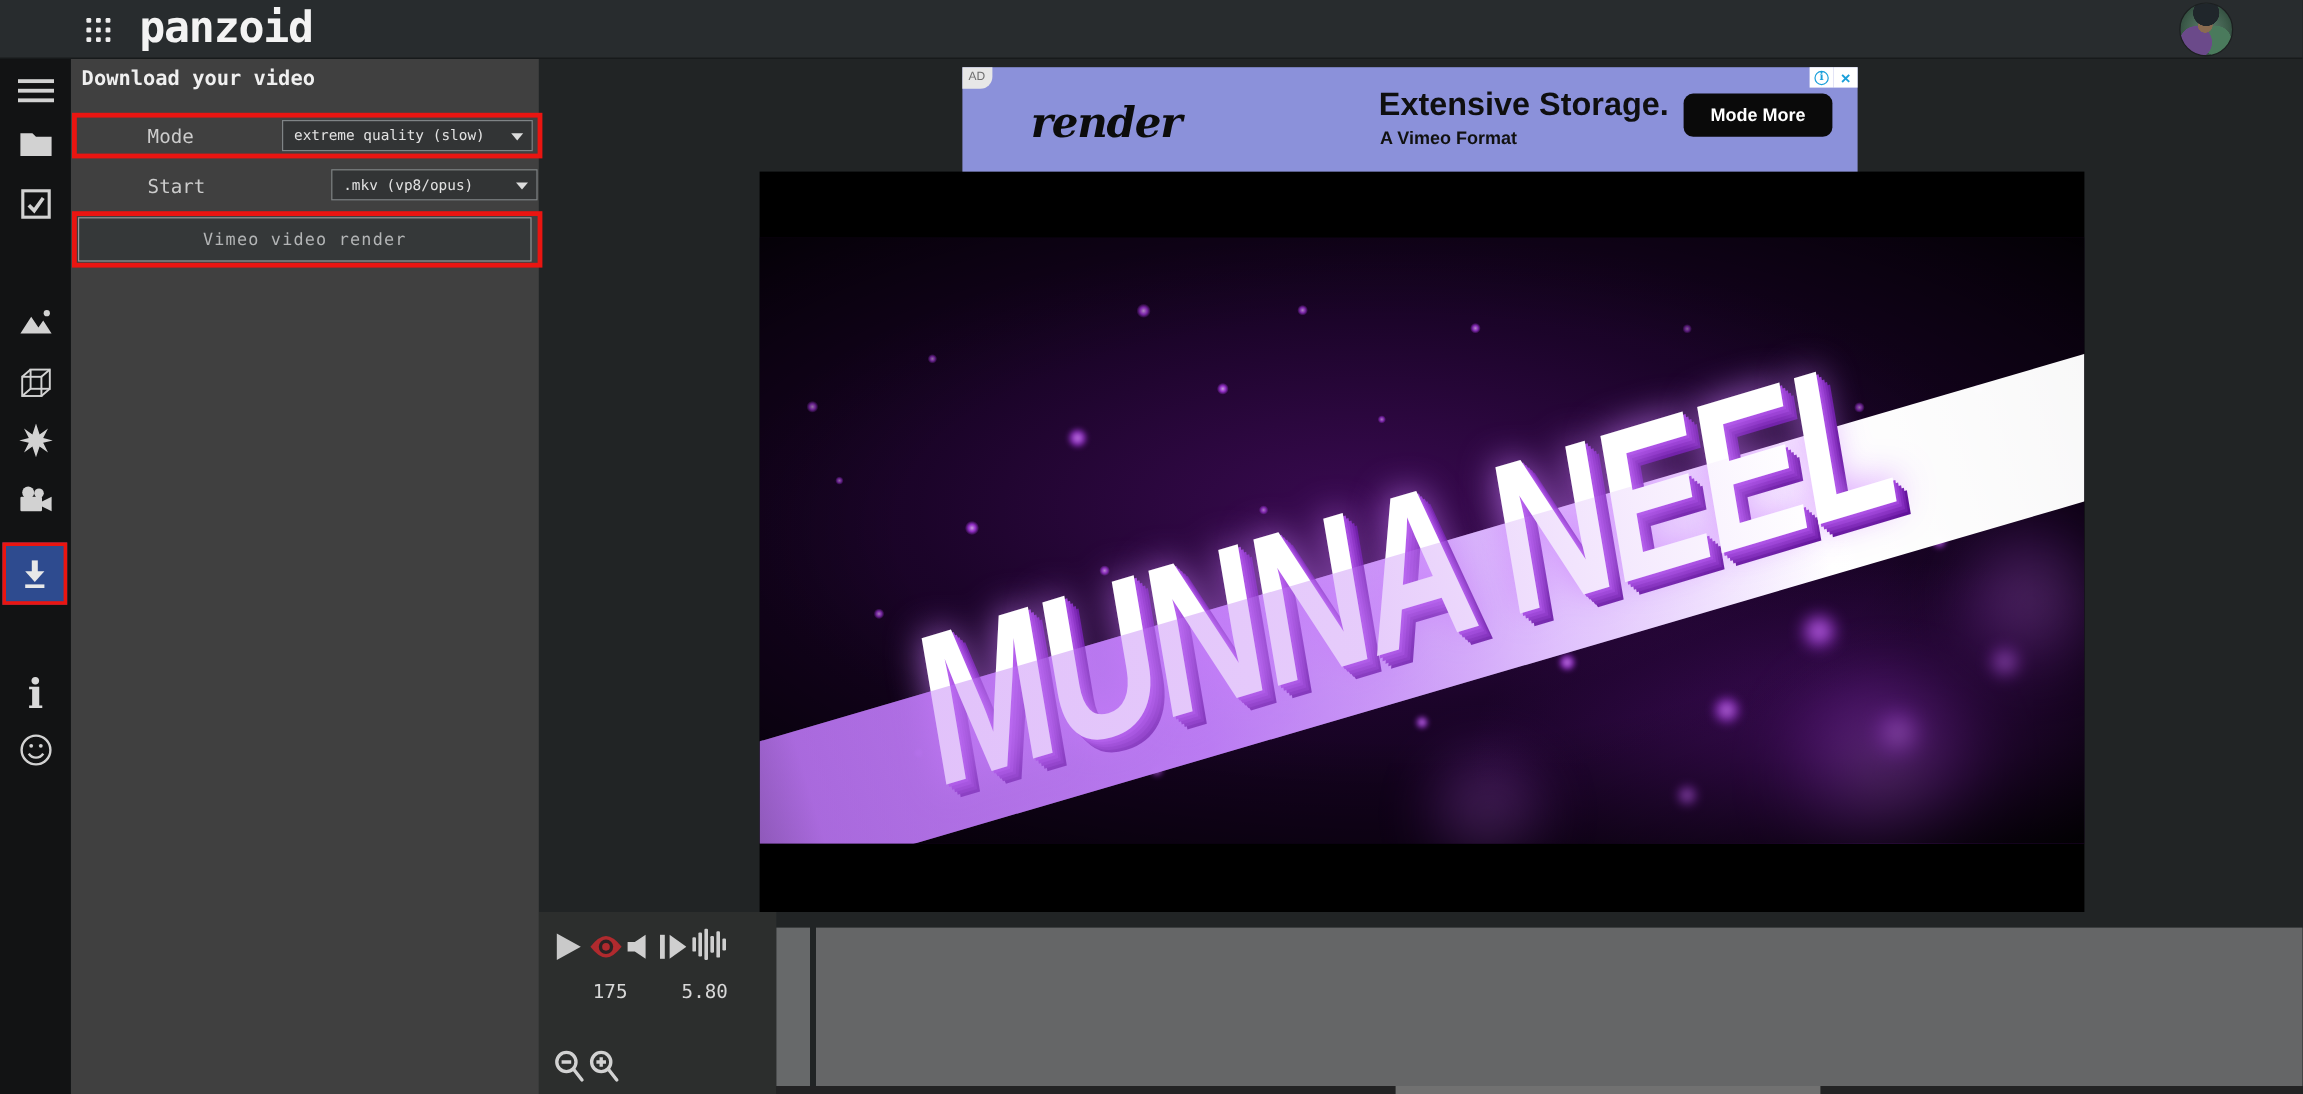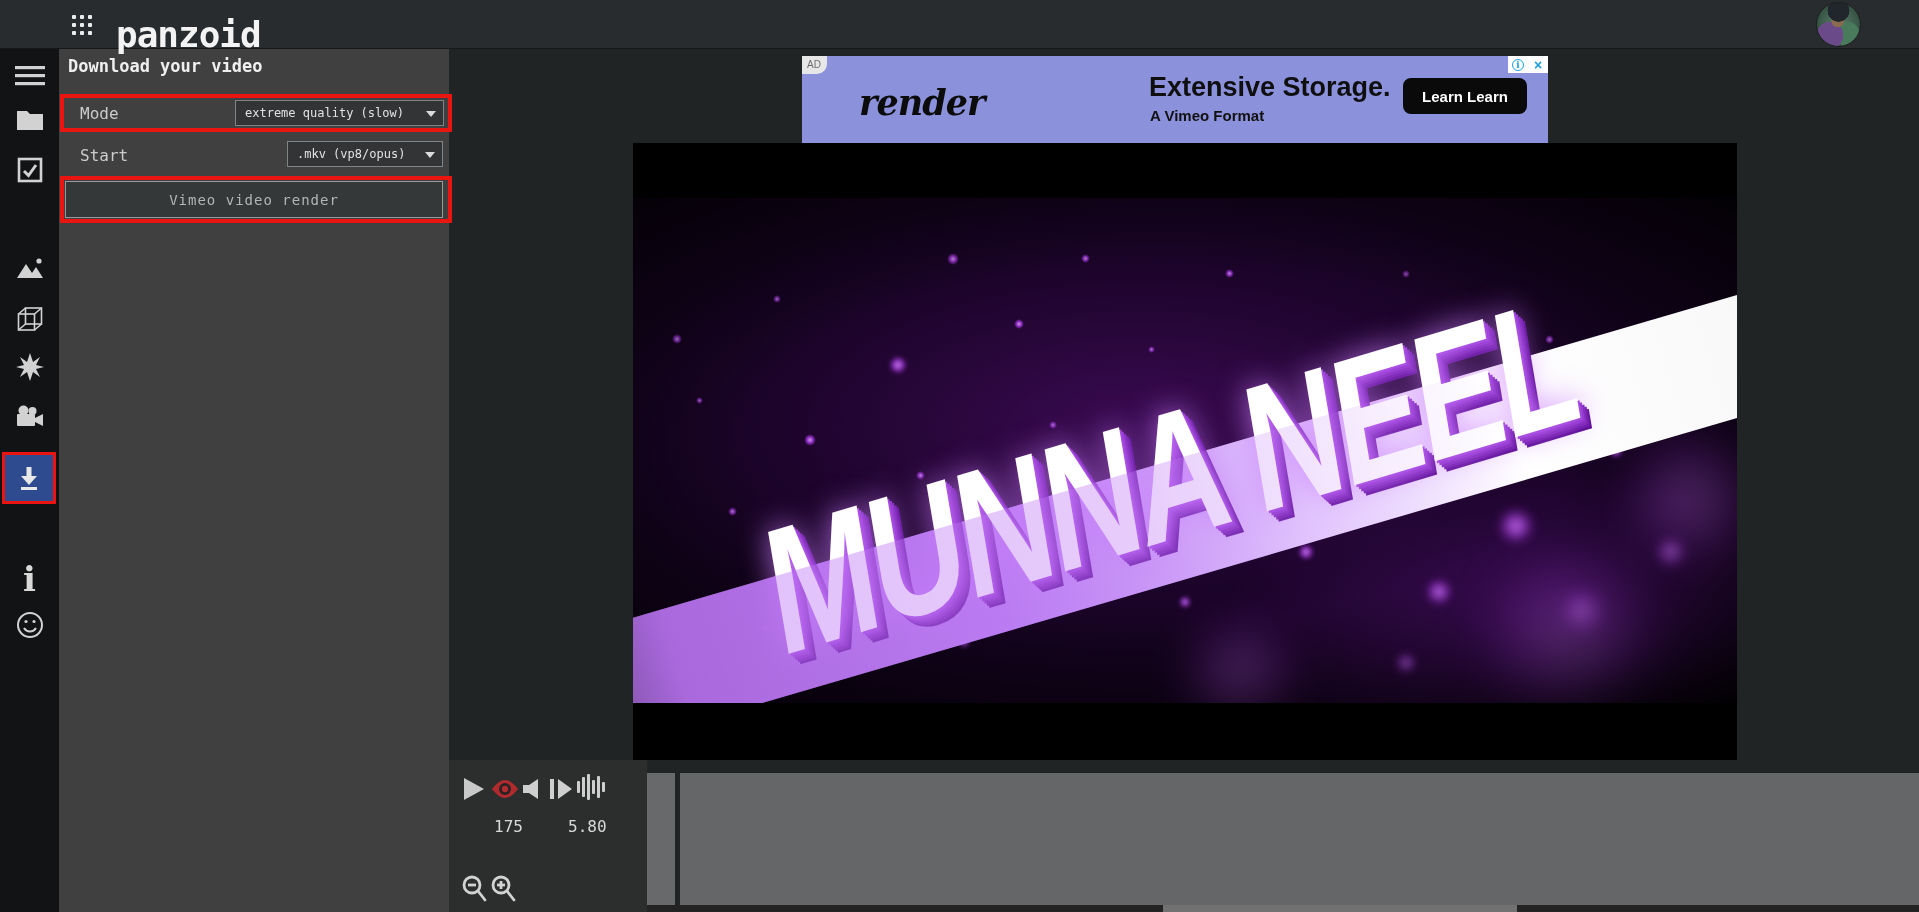--- a/index.html
+++ b/index.html
@@ -4,21 +4,21 @@
 <style>
   * { box-sizing: border-box; margin: 0; padding: 0; }
   html,body { width:1919px; height:912px; background:#212425; font-family:"Liberation Sans", sans-serif; }
   .app { position:relative; width:1919px; height:912px; overflow:hidden; background:#212425; }
   .abs { position:absolute; }
 
   
   .topbar { left:0; top:0; width:1919px; height:49px; background:#282c2e; border-bottom:1px solid #151718; z-index:30; }
   .grid-icon { left:72px; top:15px; width:20px; height:20px; display:grid; grid-template-columns:repeat(3,4px); grid-template-rows:repeat(3,4px); gap:4px; cursor:pointer; }
   .grid-icon span { background:#ededed; border-radius:1px; }
-  .logo { left:116px; top:3px; font-family:"DejaVu Sans Mono", monospace; font-size:36px; font-weight:600; color:#f3f3f3; letter-spacing:-1px;margin-top:11px; }
+  .logo { left:116px; top:3px; font-family:"DejaVu Sans Mono", monospace; font-size:36px; font-weight:600; color:#f3f3f3; letter-spacing:-1px; }
   .avatar { left:1816px; top:2px; width:45px; height:45px; border-radius:50%; cursor:pointer;
     background:
       radial-gradient(circle at 50% 18%, #20262b 0 26%, rgba(0,0,0,0) 27%),
       radial-gradient(circle at 48% 42%, #8a6b50 0 18%, rgba(0,0,0,0) 19%),
       radial-gradient(circle at 30% 75%, #6b4a8a 0 30%, rgba(0,0,0,0) 31%),
       radial-gradient(circle at 70% 72%, #4a7a5c 0 28%, rgba(0,0,0,0) 29%),
       radial-gradient(circle at 50% 50%, #5d7f6e 0%, #3c5a49 60%, #233830 100%);
     border:1px solid #1c1f20; }
 
   
@@ -27,21 +27,21 @@
   .side-item svg { display:block; }
   .icon-stroke { stroke:#d2d2d2; fill:none; }
   .icon-fill { fill:#d2d2d2; }
   .glyph { color:#d2d2d2; font-family:"DejaVu Sans", sans-serif; line-height:1; }
   .active-item { position:absolute; left:2px; top:403px; width:54px; height:52px; background:#2e4b8f; border:3px solid #ea1511; display:flex; align-items:center; justify-content:center; cursor:pointer; }
 
   
   .panel { left:59px; top:49px; width:390px; height:863px; background:#404040; z-index:20; }
   .panel-header { position:absolute; left:9px; top:7px; font-family:"DejaVu Sans Mono", monospace; font-size:17px; font-weight:bold; color:#efefef; }
   .hl-box { position:absolute; border:4px solid #ea1511; pointer-events:none; z-index:5; }
-  .row-label { position:absolute; font-family:"DejaVu Sans Mono", monospace; font-size:16px; color:#cccccc; }
+  .row-label { position:absolute; font-family:"DejaVu Sans Mono", monospace; font-size:16px; color:#cccccc;margin-left:43px; }
   .select { position:absolute; height:26px; background:#323435; border:1px solid #7f8486; color:#e2e2e2;
     font-family:"DejaVu Sans Mono", monospace; font-size:12px; display:flex; align-items:center; padding:0 22px 0 9px; cursor:pointer; }
   .select .chev { position:absolute; right:7px; top:10px; width:0; height:0; border-left:5px solid transparent; border-right:5px solid transparent; border-top:6px solid #dcdcdc; }
   .render-btn { position:absolute; left:6px; top:132px; width:378px; height:37px; background:#353839; border:1px solid #97999a;
     color:#b3b5b6; font-family:"DejaVu Sans Mono", monospace; font-size:14px; letter-spacing:1px; display:flex; align-items:center; justify-content:center; cursor:pointer; }
 
   
   .ad { left:802px; top:56px; width:746px; height:87px; background:#8b91da; z-index:15; }
   .ad-badge { position:absolute; left:0; top:0; padding:3px 6px 4px 5px; background:#e7e7e7; color:#6e6e6e; font-size:10px; border-radius:0 0 10px 0; }
   .ad-brand { position:absolute; left:57px; top:26px; font-family:"DejaVu Serif", serif; font-style:italic; font-weight:bold; font-size:35px; color:#0c0c0c; letter-spacing:-1px; }
@@ -190,37 +190,37 @@
   <div class="abs panel">
     <div class="panel-header">Download your video</div>
 
     <div class="row-label" style="left:21px; top:55px">Mode</div>
     <div class="select" style="left:176px; top:51px; width:209px">
       <span>extreme quality (slow)</span>
       <span class="chev"></span>
     </div>
 
     <div class="row-label" style="left:21px; top:97px">Start</div>
-    <div class="select" style="left:228px; top:92px; width:156px">
+    <div class="select" style="left:217px; top:92px; width:172px">
       <span>.mkv (vp8/opus)</span>
       <span class="chev"></span>
     </div>
 
     <div class="render-btn">Vimeo video render</div>
 
     <div class="hl-box" style="left:1px; top:45px; width:392px; height:38px"></div>
     <div class="hl-box" style="left:1px; top:127px; width:392px; height:47px"></div>
   </div>
 
   <div class="abs ad">
     <div class="ad-badge">AD</div>
     <div class="ad-brand">render</div>
     <div class="ad-headline">Extensive Storage.</div>
     <div class="ad-subline">A Vimeo Format</div>
-    <div class="ad-cta">Learn Learn</div>
+    <div class="ad-cta">Mode More</div>
     <div class="ad-ctrl ad-info">
       <span class="info-circ">i</span>
     </div>
     <div class="ad-ctrl ad-close">
       <span class="x-glyph">×</span>
     </div>
   </div>
 
   <div class="abs video">
     <div class="scene">

